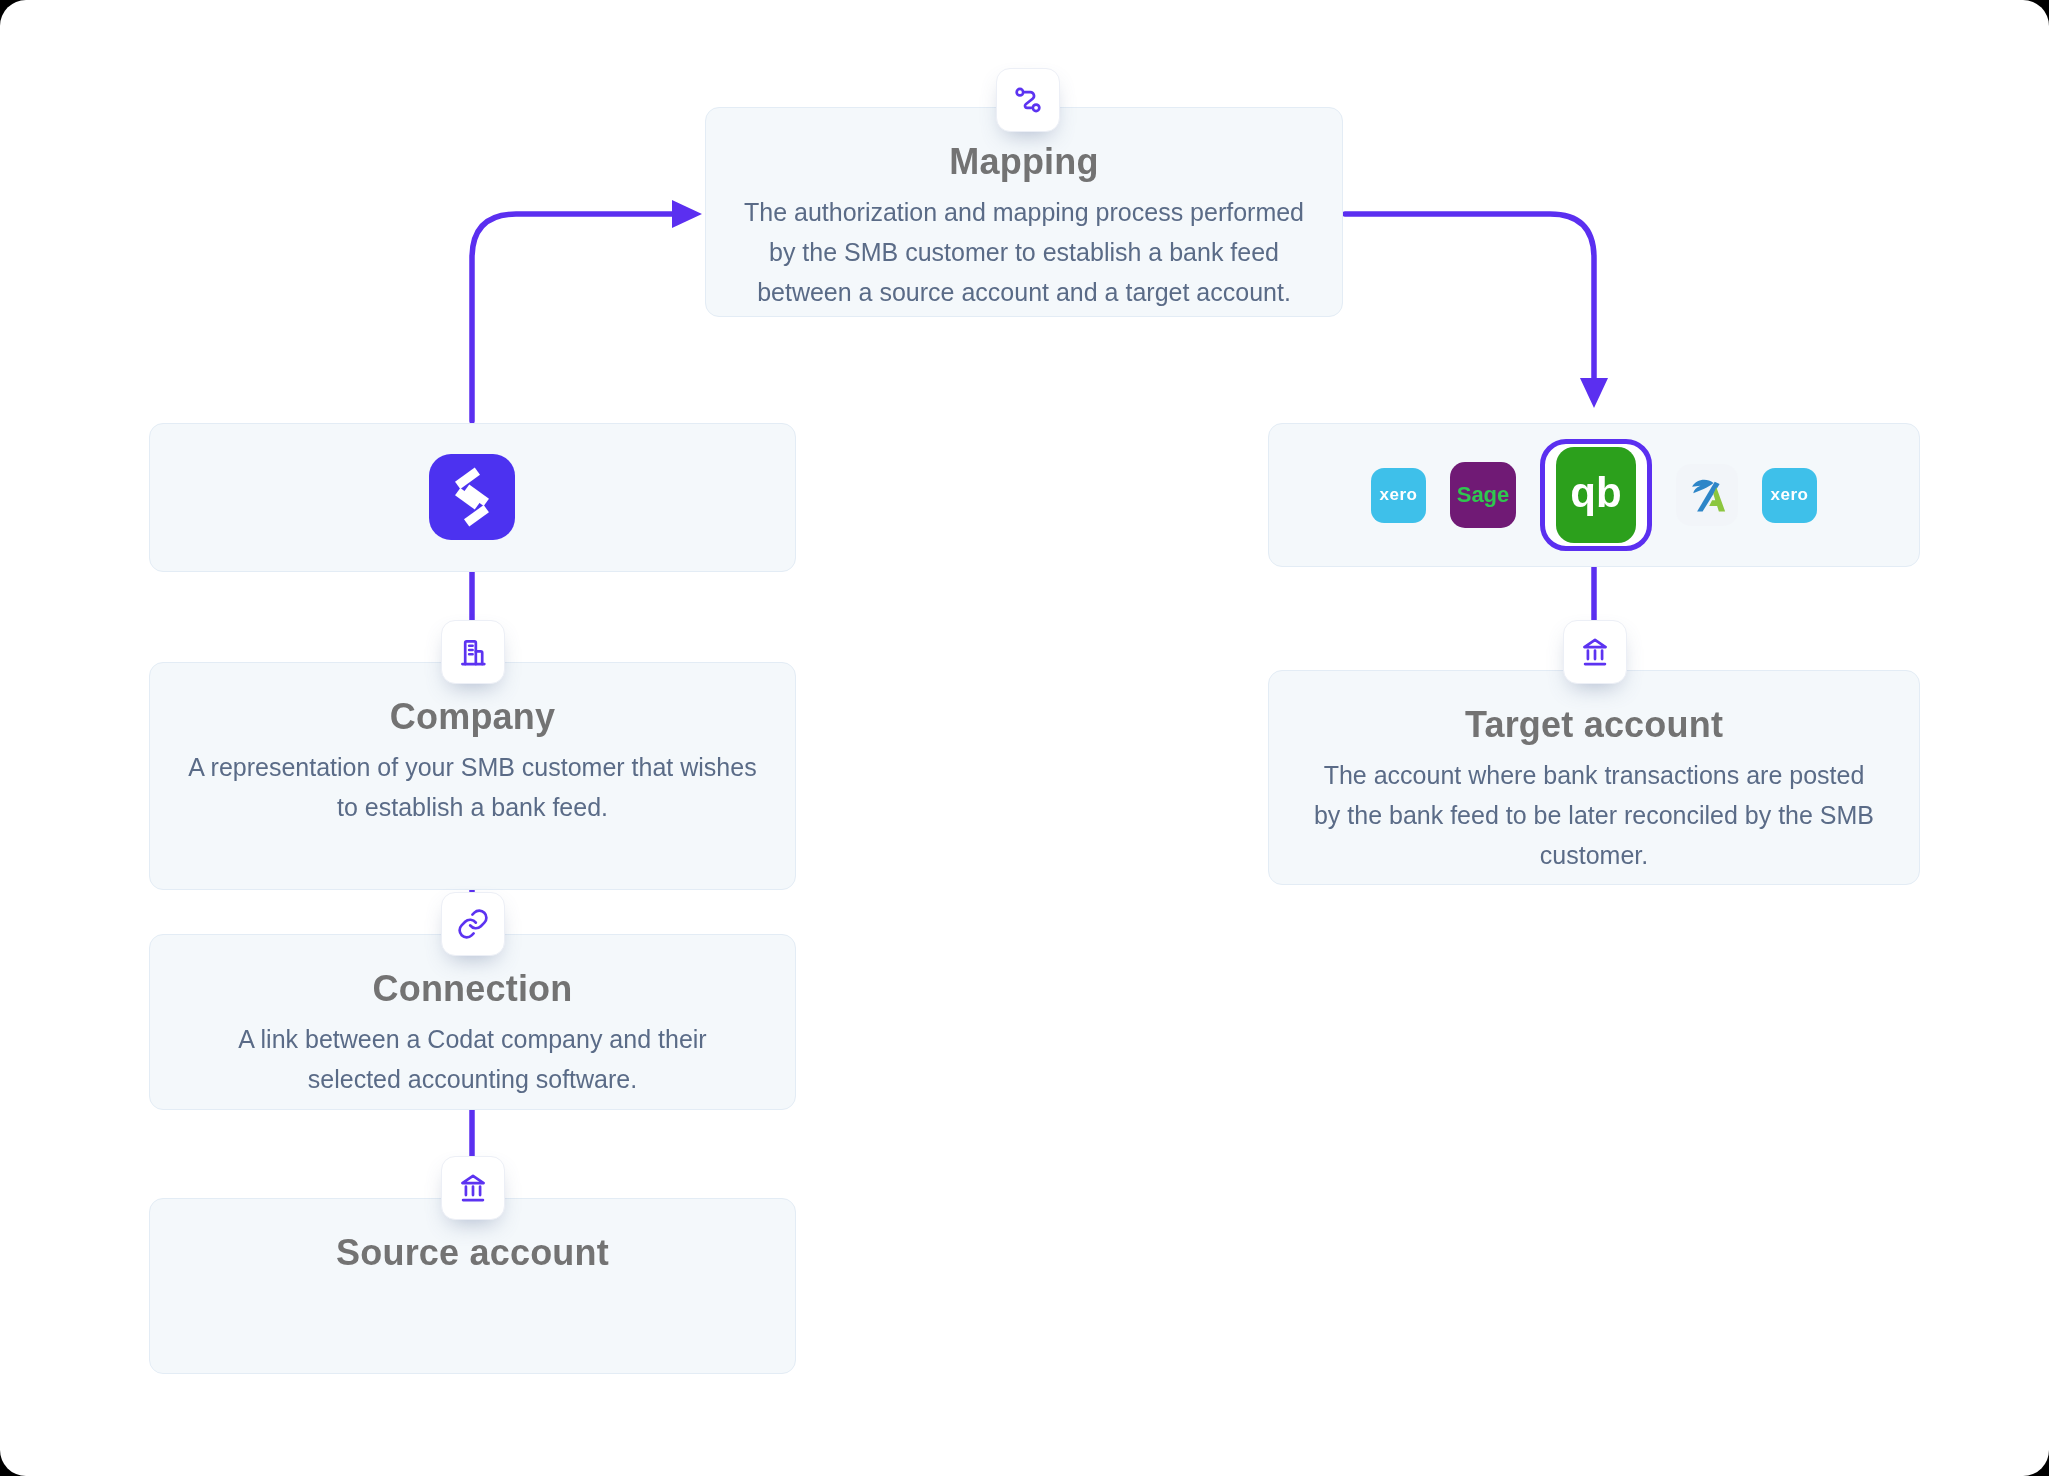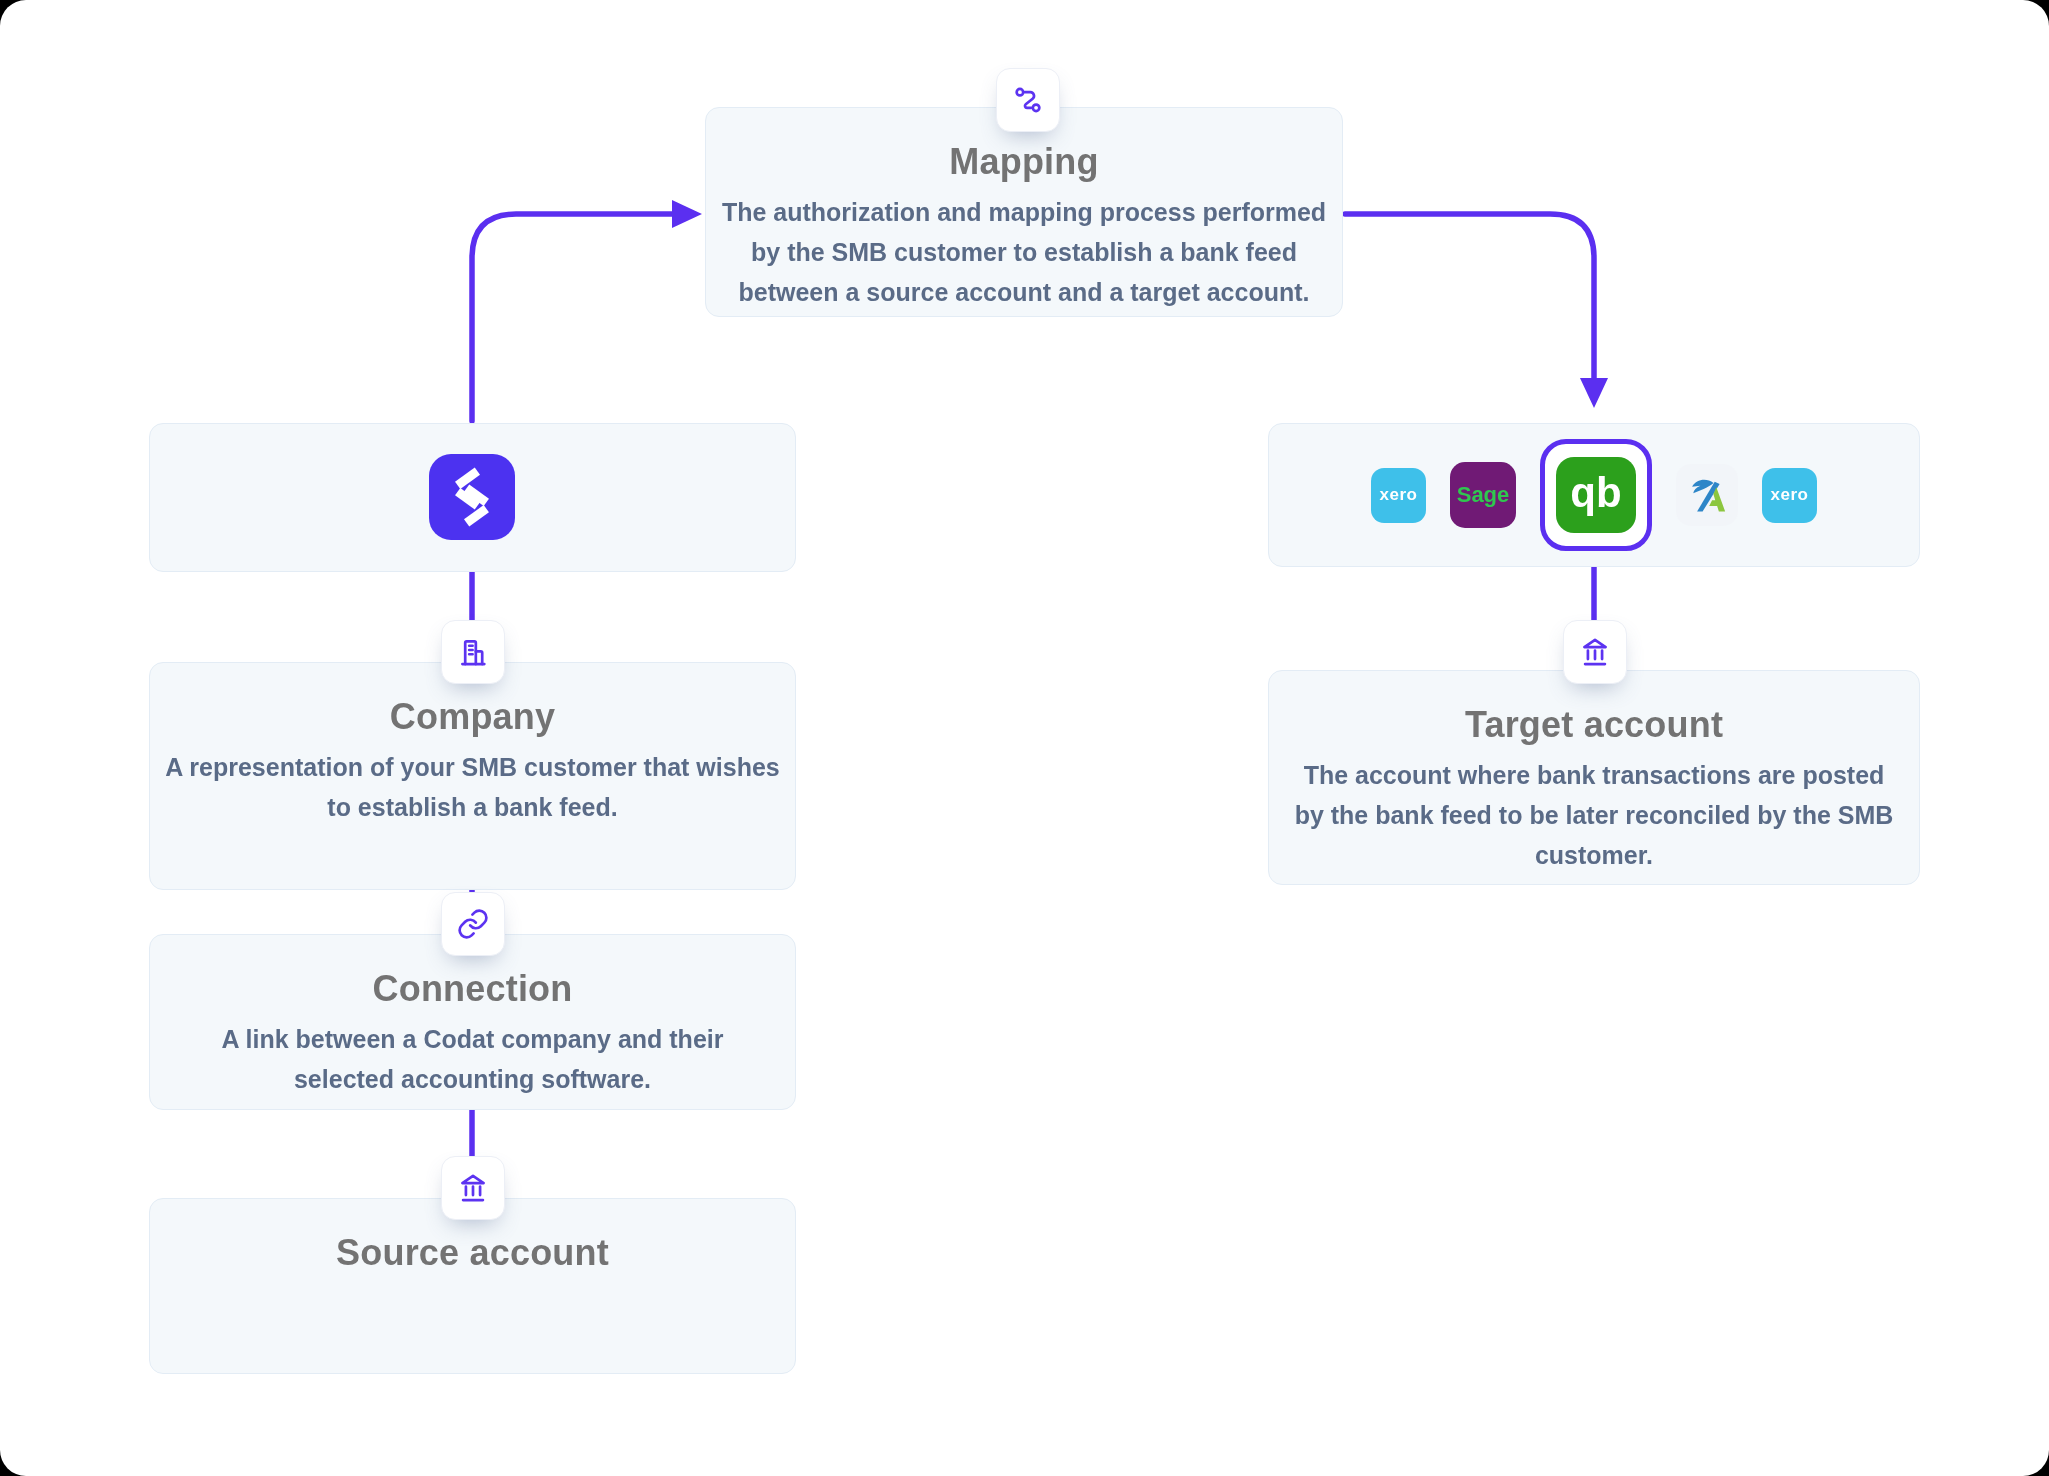--- a/index.html
+++ b/index.html
@@ -18,21 +18,21 @@
     border:1.5px solid #e3ecf5;
     border-radius:14px;
     box-sizing:border-box;
     text-align:center;
   }
   .box .title {
     font-size:36px; font-weight:700; color:#737373; letter-spacing:.2px;
   }
   .box .desc {
     font-size:25px; color:#5a6b87; line-height:40px;
-    white-space:pre-line; margin-top:9px;font-weight:bold;
+    white-space:pre-line; margin-top:9px;
   }
   .pt { padding-top:33px; }
   .icon-card {
     position:absolute; z-index:3;
     width:62px; height:62px;
     background:#ffffff;
     border:1px solid #eceff6;
     border-radius:14px;
     box-shadow:0 10px 22px -8px rgba(90,110,150,.45);
     display:flex; align-items:center; justify-content:center;
@@ -58,21 +58,21 @@
   .logo-sage {
     width:66px; height:66px; background:#701a75; border-radius:15px;
     color:#2fc74f; font-size:22px; font-weight:700;
   }
   .qb-ring {
     width:102px; height:102px;
     background:#ffffff; border:5px solid #5b2ff0; border-radius:26px;
     display:flex; align-items:center; justify-content:center;
   }
   .logo-quickbooks {
-    width:80px; height:76px; background:#2ca01c; border-radius:18px;
+    width:80px; height:96px; background:#2ca01c; border-radius:18px;
     color:#ffffff; font-size:42px; font-weight:700; line-height:1;
     padding-bottom:4px;
   }
   .logo-freeagent {
     width:62px; height:62px; background:#f2f5f9; border-radius:15px;
   }
 </style>
 </head>
 <body>
 

